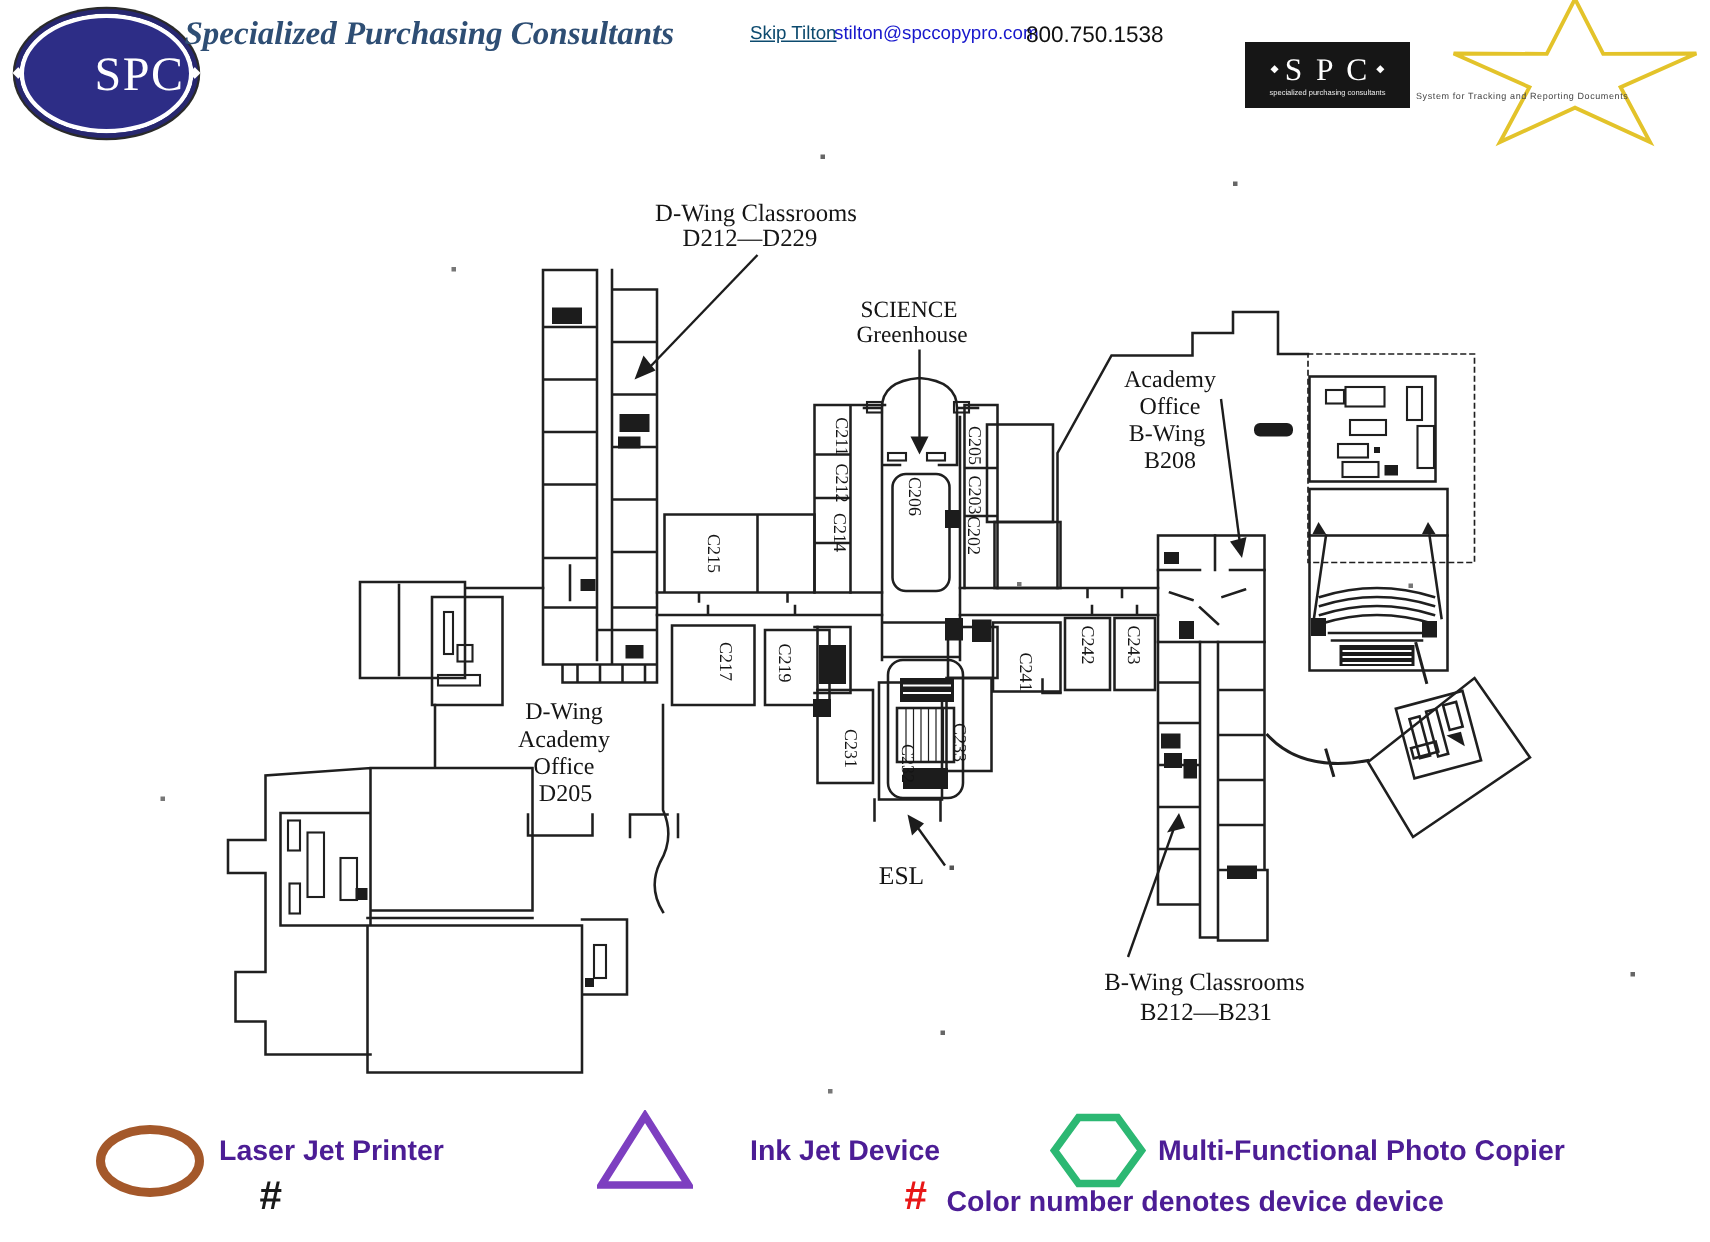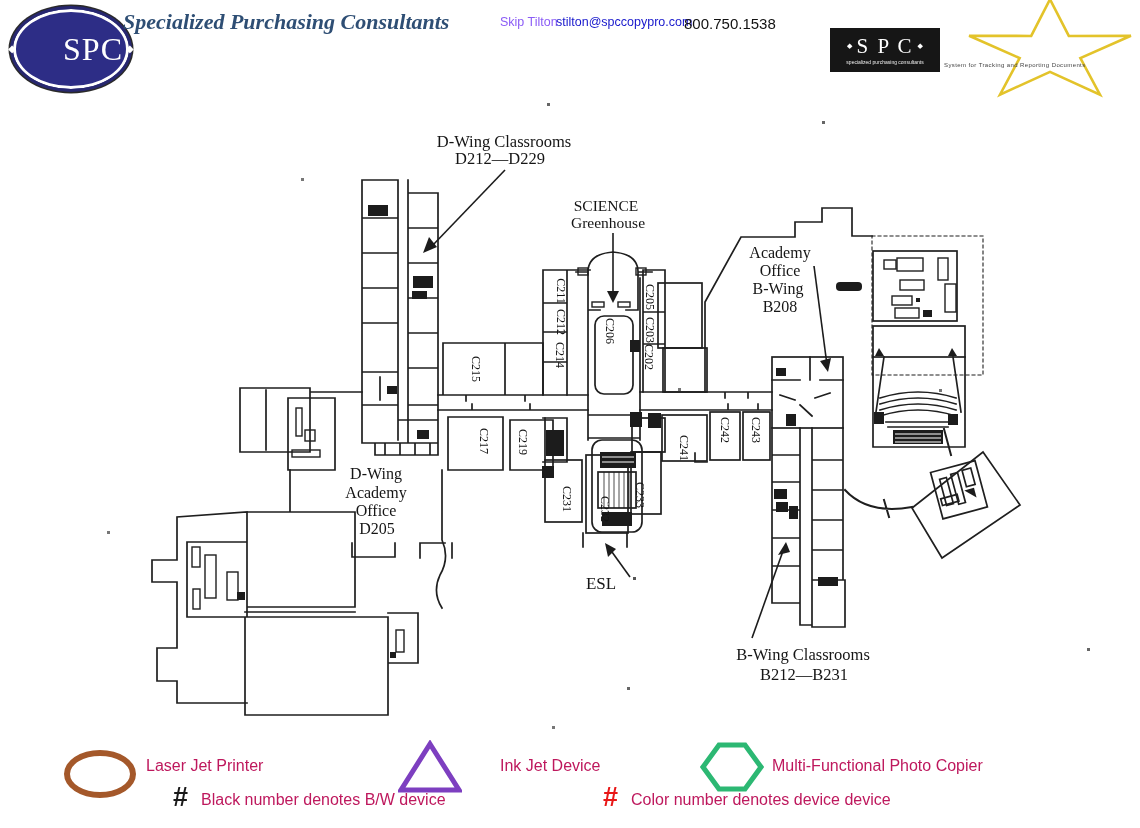--- a/index.html
+++ b/index.html
@@ -7,39 +7,39 @@
         font-family:"Liberation Sans",sans-serif;color:#1a1a1a;}
   .abs{position:absolute;}
   
   .spc-logo{left:10px;top:6px;width:116px;height:80px;background:#2d2d86;border-radius:50%;
     border:3px solid #27276f;box-shadow:inset 0 0 0 3px #fff,0 0 0 1.5px #2a2a2a;
     display:flex;align-items:center;justify-content:center;gap:3px;z-index:3;}
   .spc-logo .big{font-family:"Liberation Serif",serif;font-size:32px;color:#fff;letter-spacing:1px;line-height:1;margin-left:44px;}
   .spc-logo .dia{font-size:10px;color:#fff;line-height:1;}
   .company{left:123px;top:9px;font-family:"Liberation Serif",serif;font-style:italic;font-weight:bold;
     font-size:22px;color:#2e4e74;z-index:3;}
-  .contact-name{left:500px;top:15px;font-size:12.5px;color:#8b5cf6;z-index:3;}
+  .contact-name{left:500px;top:15px;font-size:12.5px;color:#0c4a6e;z-index:3;text-decoration:underline;}
   .contact-email{left:556px;top:15px;font-size:12.5px;color:#1717cc;z-index:3;}
   .contact-phone{left:684px;top:15px;font-size:15px;color:#111;z-index:3;}
   .disclaimer{left:246px;top:45px;font-size:17px;font-weight:bold;font-style:italic;
     text-decoration:underline;color:#e01515;z-index:3;letter-spacing:0.2px;}
   .sd-box{left:830px;top:28px;width:110px;height:44px;background:#161616;z-index:3;
     display:flex;flex-direction:column;align-items:center;justify-content:center;}
   .sd-box .row{display:flex;align-items:center;gap:4px;color:#fff;font-family:"Liberation Serif",serif;}
   .sd-box .row .t{font-size:21px;letter-spacing:2px;line-height:1;}
   .sd-box .row .d{font-size:7px;}
   .sd-box .sub{font-size:5px;color:#eee;margin-top:2px;white-space:nowrap;}
   .sd-title{left:946px;top:30px;font-family:"Liberation Serif",serif;font-size:27px;color:#1a1a1a;
     letter-spacing:2px;z-index:3;}
   .sd-sub{left:944px;top:62px;font-size:6px;color:#444;z-index:3;letter-spacing:0.4px;}
   
   .plan{position:absolute;left:0;top:0;width:1140px;height:828px;z-index:1;}
   
   .lg-ellipse{left:64px;top:750px;width:60px;height:36px;border:6px solid #a4582a;border-radius:50%;z-index:3;}
-  .lg-label{font-size:16px;color:#be185d;z-index:3;}
+  .lg-label{font-size:19px;color:#4c1d95;z-index:3;font-weight:bold;}
   .lg-hash{font-size:27px;font-weight:bold;z-index:3;font-family:"Liberation Sans",sans-serif;}
 </style>
 </head>
 <body>
 
 <div class="page">
 
   <svg class="plan" viewBox="0 0 1140 828">
 
     <g transform="translate(1050,52) scale(1,0.62)">
@@ -273,17 +273,16 @@
     <polygon points="32,4 61,50 3,50" fill="none" stroke="#7d3fc0" stroke-width="5"></polygon>
   </svg>
   <div class="abs lg-label" style="left:500px;top:757px;">Ink Jet Device</div>
 
   <svg class="abs" style="left:700px;top:740px;z-index:3;" width="64" height="54">
     <polygon points="3,27 19,5 45,5 61,27 45,49 19,49" fill="none" stroke="#2cb873" stroke-width="5"></polygon>
   </svg>
   <div class="abs lg-label" style="left:772px;top:757px;">Multi-Functional Photo Copier</div>
 
   <div class="abs lg-hash" style="left:173px;top:782px;color:#1a1a1a;">#</div>
-  <div class="abs lg-label" style="left:201px;top:791px;">Black number denotes B/W device</div>
   <div class="abs lg-hash" style="left:603px;top:782px;color:#e81717;">#</div>
   <div class="abs lg-label" style="left:631px;top:791px;">Color number denotes device device</div>
 
 </div>
 
 </body></html>

